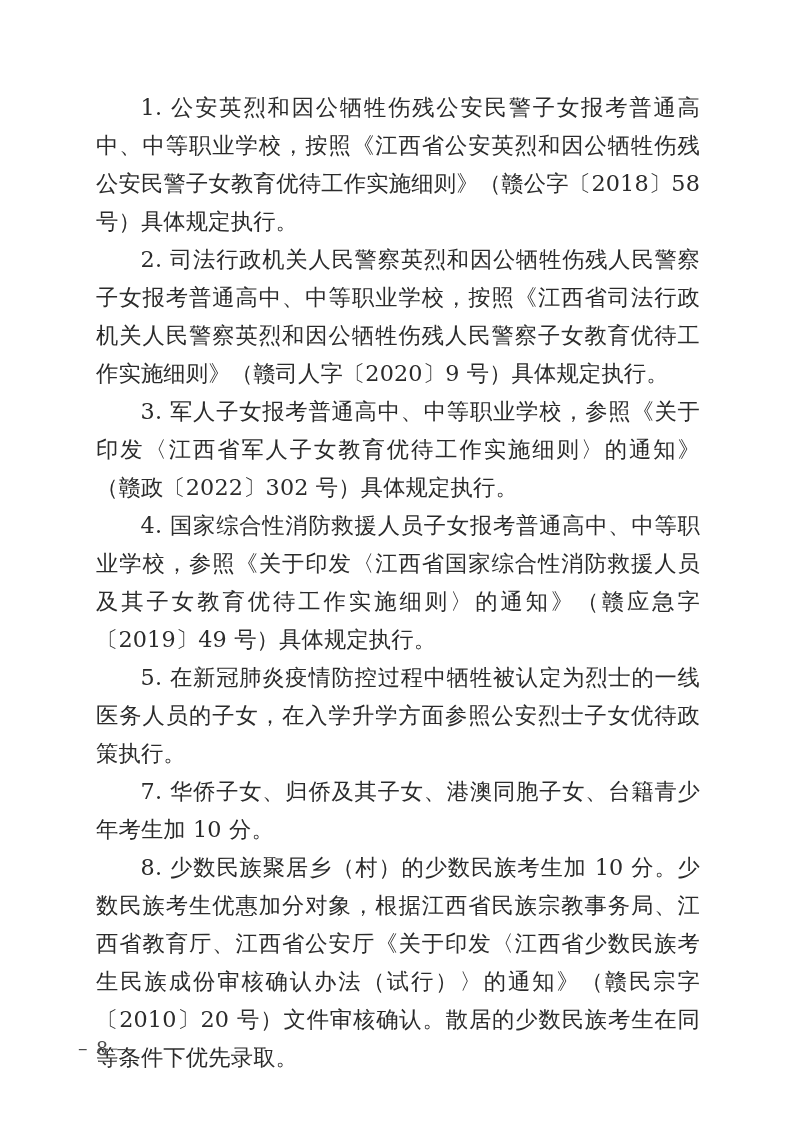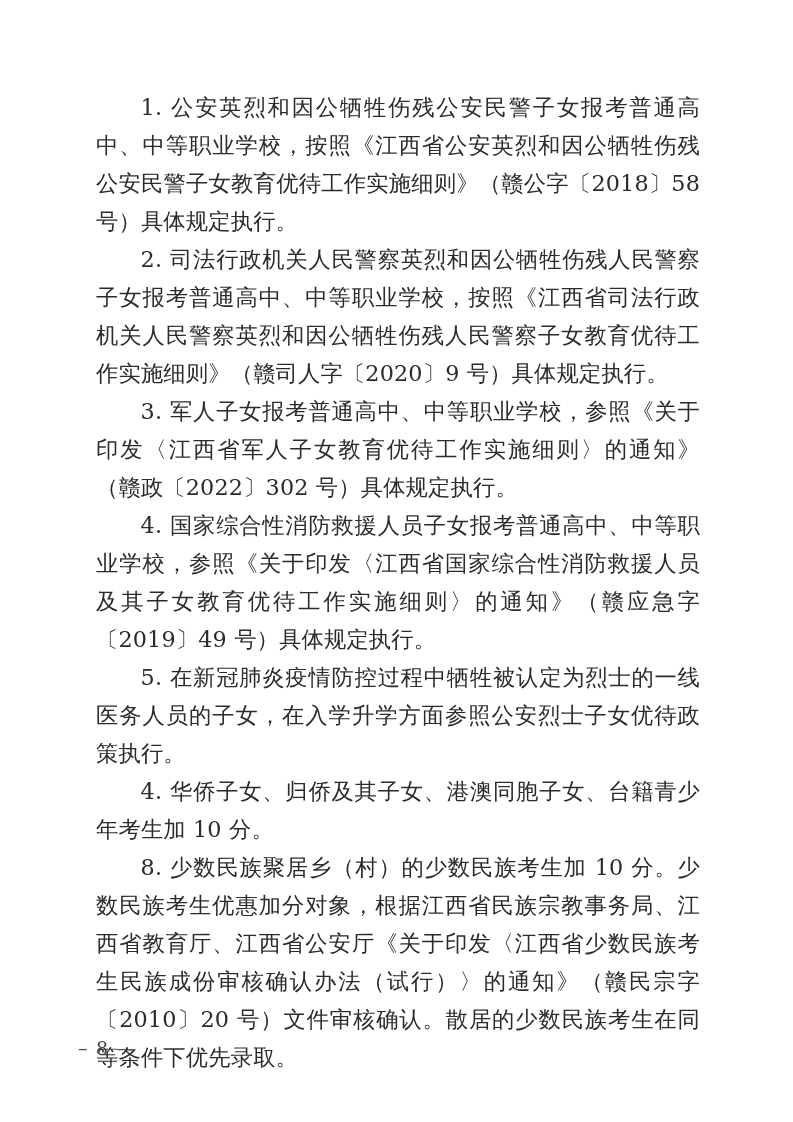--- a/index.html
+++ b/index.html
@@ -65,20 +65,20 @@
 
 <div id="page">
 
   <div id="doc-body">
 
     <p class="para">1. 公安英烈和因公牺牲伤残公安民警子女报考普通高中、中等职业学校，按照《江西省公安英烈和因公牺牲伤残公安民警子女教育优待工作实施细则》（赣公字〔2018〕58 号）具体规定执行。</p>
     <p class="para">2. 司法行政机关人民警察英烈和因公牺牲伤残人民警察子女报考普通高中、中等职业学校，按照《江西省司法行政机关人民警察英烈和因公牺牲伤残人民警察子女教育优待工作实施细则》（赣司人字〔2020〕9 号）具体规定执行。</p>
     <p class="para">3. 军人子女报考普通高中、中等职业学校，参照《关于印发〈江西省军人子女教育优待工作实施细则〉的通知》（赣政〔2022〕302 号）具体规定执行。</p>
     <p class="para">4. 国家综合性消防救援人员子女报考普通高中、中等职业学校，参照《关于印发〈江西省国家综合性消防救援人员及其子女教育优待工作实施细则〉的通知》（赣应急字〔2019〕49 号）具体规定执行。</p>
     <p class="para">5. 在新冠肺炎疫情防控过程中牺牲被认定为烈士的一线医务人员的子女，在入学升学方面参照公安烈士子女优待政策执行。</p>
-    <p class="para">4. 华侨子女、归侨及其子女、港澳同胞子女、台籍青少年考生加 10 分。</p>
+    <p class="para">7. 华侨子女、归侨及其子女、港澳同胞子女、台籍青少年考生加 10 分。</p>
     <p class="para">8. 少数民族聚居乡（村）的少数民族考生加 10 分。少数民族考生优惠加分对象，根据江西省民族宗教事务局、江西省教育厅、江西省公安厅《关于印发〈江西省少数民族考生民族成份审核确认办法（试行）〉的通知》（赣民宗字〔2010〕20 号）文件审核确认。散居的少数民族考生在同等条件下优先录取。</p>
 
   </div>
 
   <div id="page-number">– 8 –</div>
 
 </div>
 
 </body></html>

